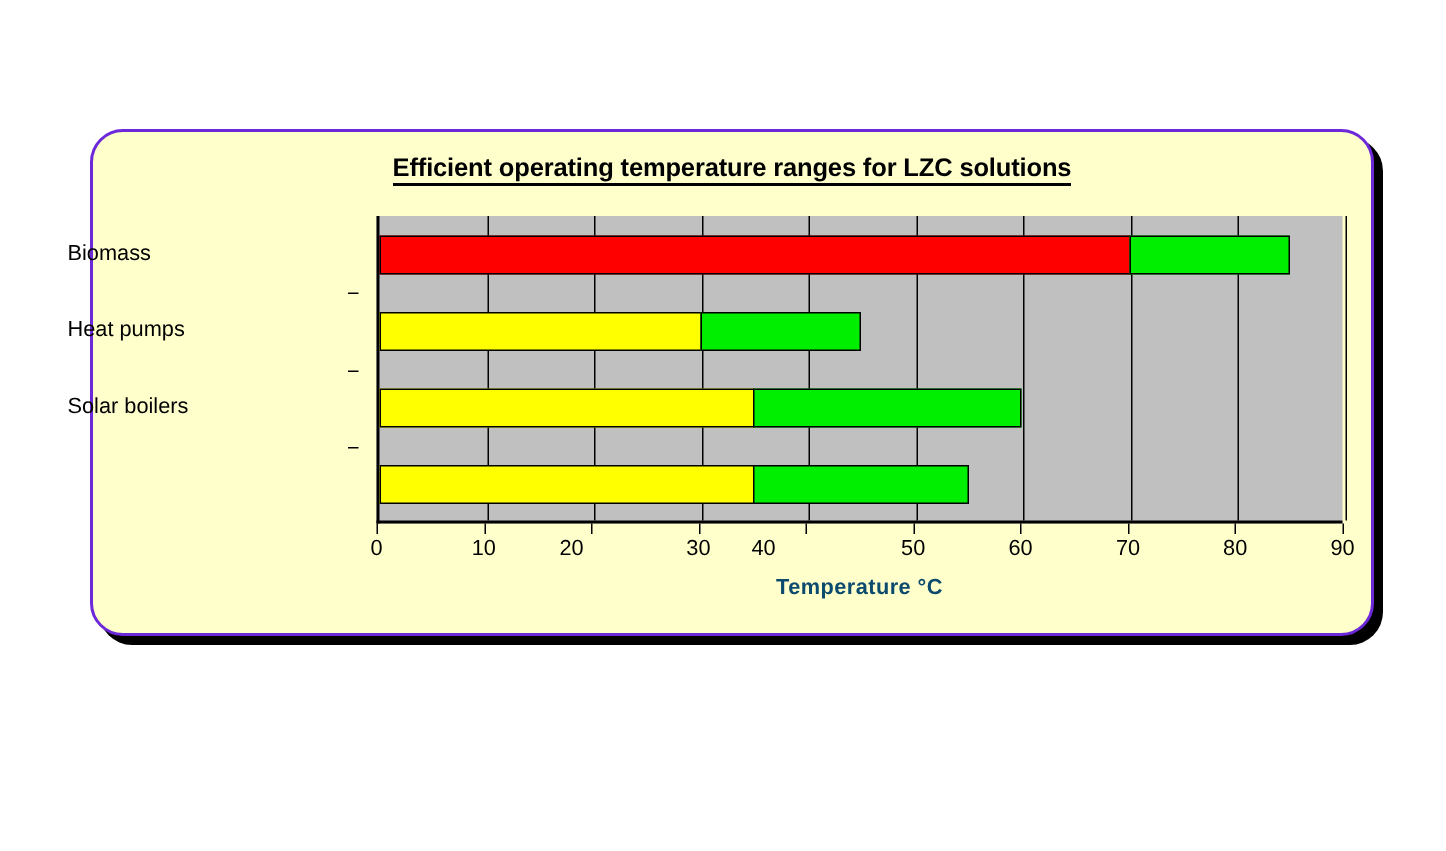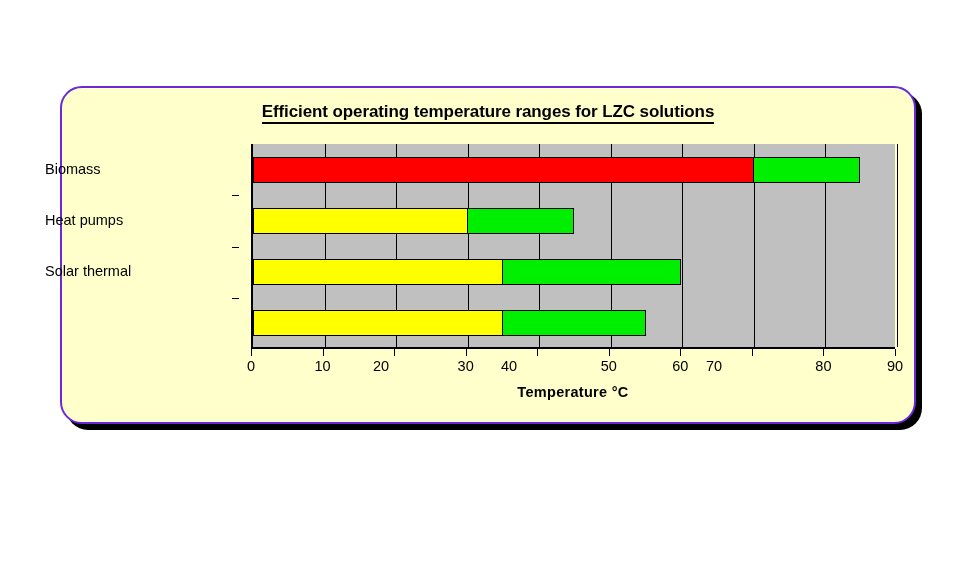--- a/index.html
+++ b/index.html
@@ -132,21 +132,21 @@
     color: #000000;
   }
   #axis-title {
     position: absolute;
     left: 189px;
     top: 296px;
     width: 644px;
     text-align: center;
     font-size: 14.5px;
     font-weight: bold;
-    color: #000000;
+    color: #0c4a6e;
     letter-spacing: 0.3px;
   }
 </style>
 </head>
 <body>
 
 <div id="panel-shadow"></div>
 
 <div id="chart-panel">
 
@@ -177,21 +177,21 @@
       <div class="bar-row" style="top: 166.375px; left: 0px;">
         <div class="seg" style="width: 250.444px; background: rgb(255, 255, 0);"></div>
         <div class="seg" style="width: 143.111px; background: rgb(0, 238, 0);"></div>
       </div>
     </div>
 
   <div id="cat-labels">
       <div class="cat-label" style="top: 16.625px;">Biomass</div>
       <div class="cat-label" style="top: 67.875px;">Heat pumps</div>
       <div class="ytick" style="top: 51.25px;"></div>
-      <div class="cat-label" style="top: 119.125px;">Solar thermal</div>
+      <div class="cat-label" style="top: 119.125px;">Solar boilers</div>
       <div class="ytick" style="top: 102.5px;"></div>
       <div class="ytick" style="top: 153.75px;"></div>
     </div>
 
   <div id="axis-title">Temperature °C</div>
 
 <div class="xtick" style="left: 189px;"></div>
     <div class="xlabel" style="left: 189px;">0</div>
     <div class="xtick" style="left: 260.556px;"></div>
     <div class="xlabel" style="left: 260.556px;">10</div>
@@ -199,18 +199,18 @@
     <div class="xlabel" style="left: 319px;">20</div>
     <div class="xtick" style="left: 403.667px;"></div>
     <div class="xlabel" style="left: 403.667px;">30</div>
     <div class="xtick" style="left: 475.222px;"></div>
     <div class="xlabel" style="left: 447px;">40</div>
     <div class="xtick" style="left: 546.778px;"></div>
     <div class="xlabel" style="left: 546.778px;">50</div>
     <div class="xtick" style="left: 618.333px;"></div>
     <div class="xlabel" style="left: 618.333px;">60</div>
     <div class="xtick" style="left: 689.889px;"></div>
-    <div class="xlabel" style="left: 652px;">70</div>
+    <div class="xlabel" style="left: 690px;">70</div>
     <div class="xtick" style="left: 761.444px;"></div>
     <div class="xlabel" style="left: 761.444px;">80</div>
     <div class="xtick" style="left: 833px;"></div>
     <div class="xlabel" style="left: 833px;">90</div>
   </div>
 
 </body></html>

